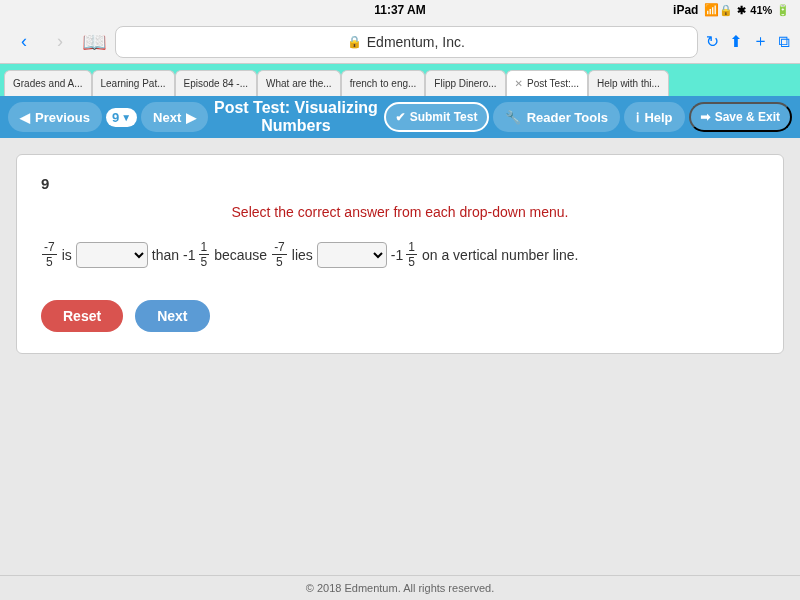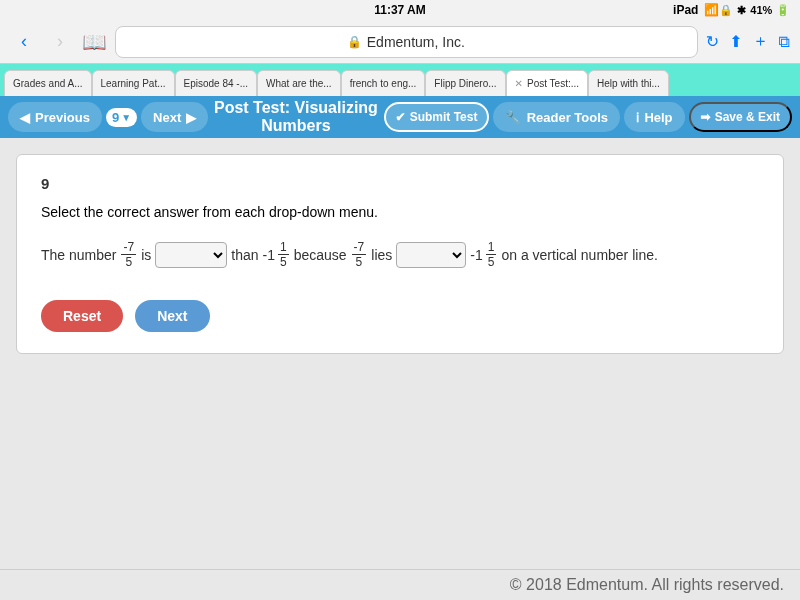--- a/index.html
+++ b/index.html
@@ -178,22 +178,23 @@
       border: 1px solid #ccc;
     }
     .question-number {
       font-size: 15px;
       font-weight: 700;
       color: #333;
       margin-bottom: 12px;
     }
     .question-instruction {
       font-size: 14px;
-      color: #000000;
+      color: #b91c1c;
       margin-bottom: 20px;
+      text-align: center;
     }
     .question-text {
       font-size: 14px;
       color: #333;
       display: flex;
       align-items: center;
       flex-wrap: wrap;
       gap: 4px;
       margin-bottom: 30px;
       line-height: 2;
@@ -247,23 +248,23 @@
       padding: 8px 22px;
       font-size: 14px;
       font-weight: 600;
       cursor: pointer;
     }
 
     
     .footer {
       background: #e8e8e8;
       padding: 6px 16px;
-      font-size: 16px;
+      font-size: 11px;
       color: #666;
-      text-align: right;
+      text-align: center;
       border-top: 1px solid #ccc;
     }
   </style>
 </head>
 <body>
 
 <div class="status-bar">
   <div class="status-left">
     <span>iPad</span>
     <span>📶</span>
@@ -359,21 +360,20 @@
     <span>Save &amp; Exit</span>
   </button>
 </div>
 
 <div class="content-area">
   <div class="question-card">
     <div class="question-number">9</div>
     <div class="question-instruction">Select the correct answer from each drop-down menu.</div>
 
     <div class="question-text">
-      <span>The number</span>
 
       <span class="fraction">
         <span class="num">-7</span>
         <span class="den">5</span>
       </span>
 
       <span>is</span>
 
       <select class="dropdown-select">
         <option value=""></option>

